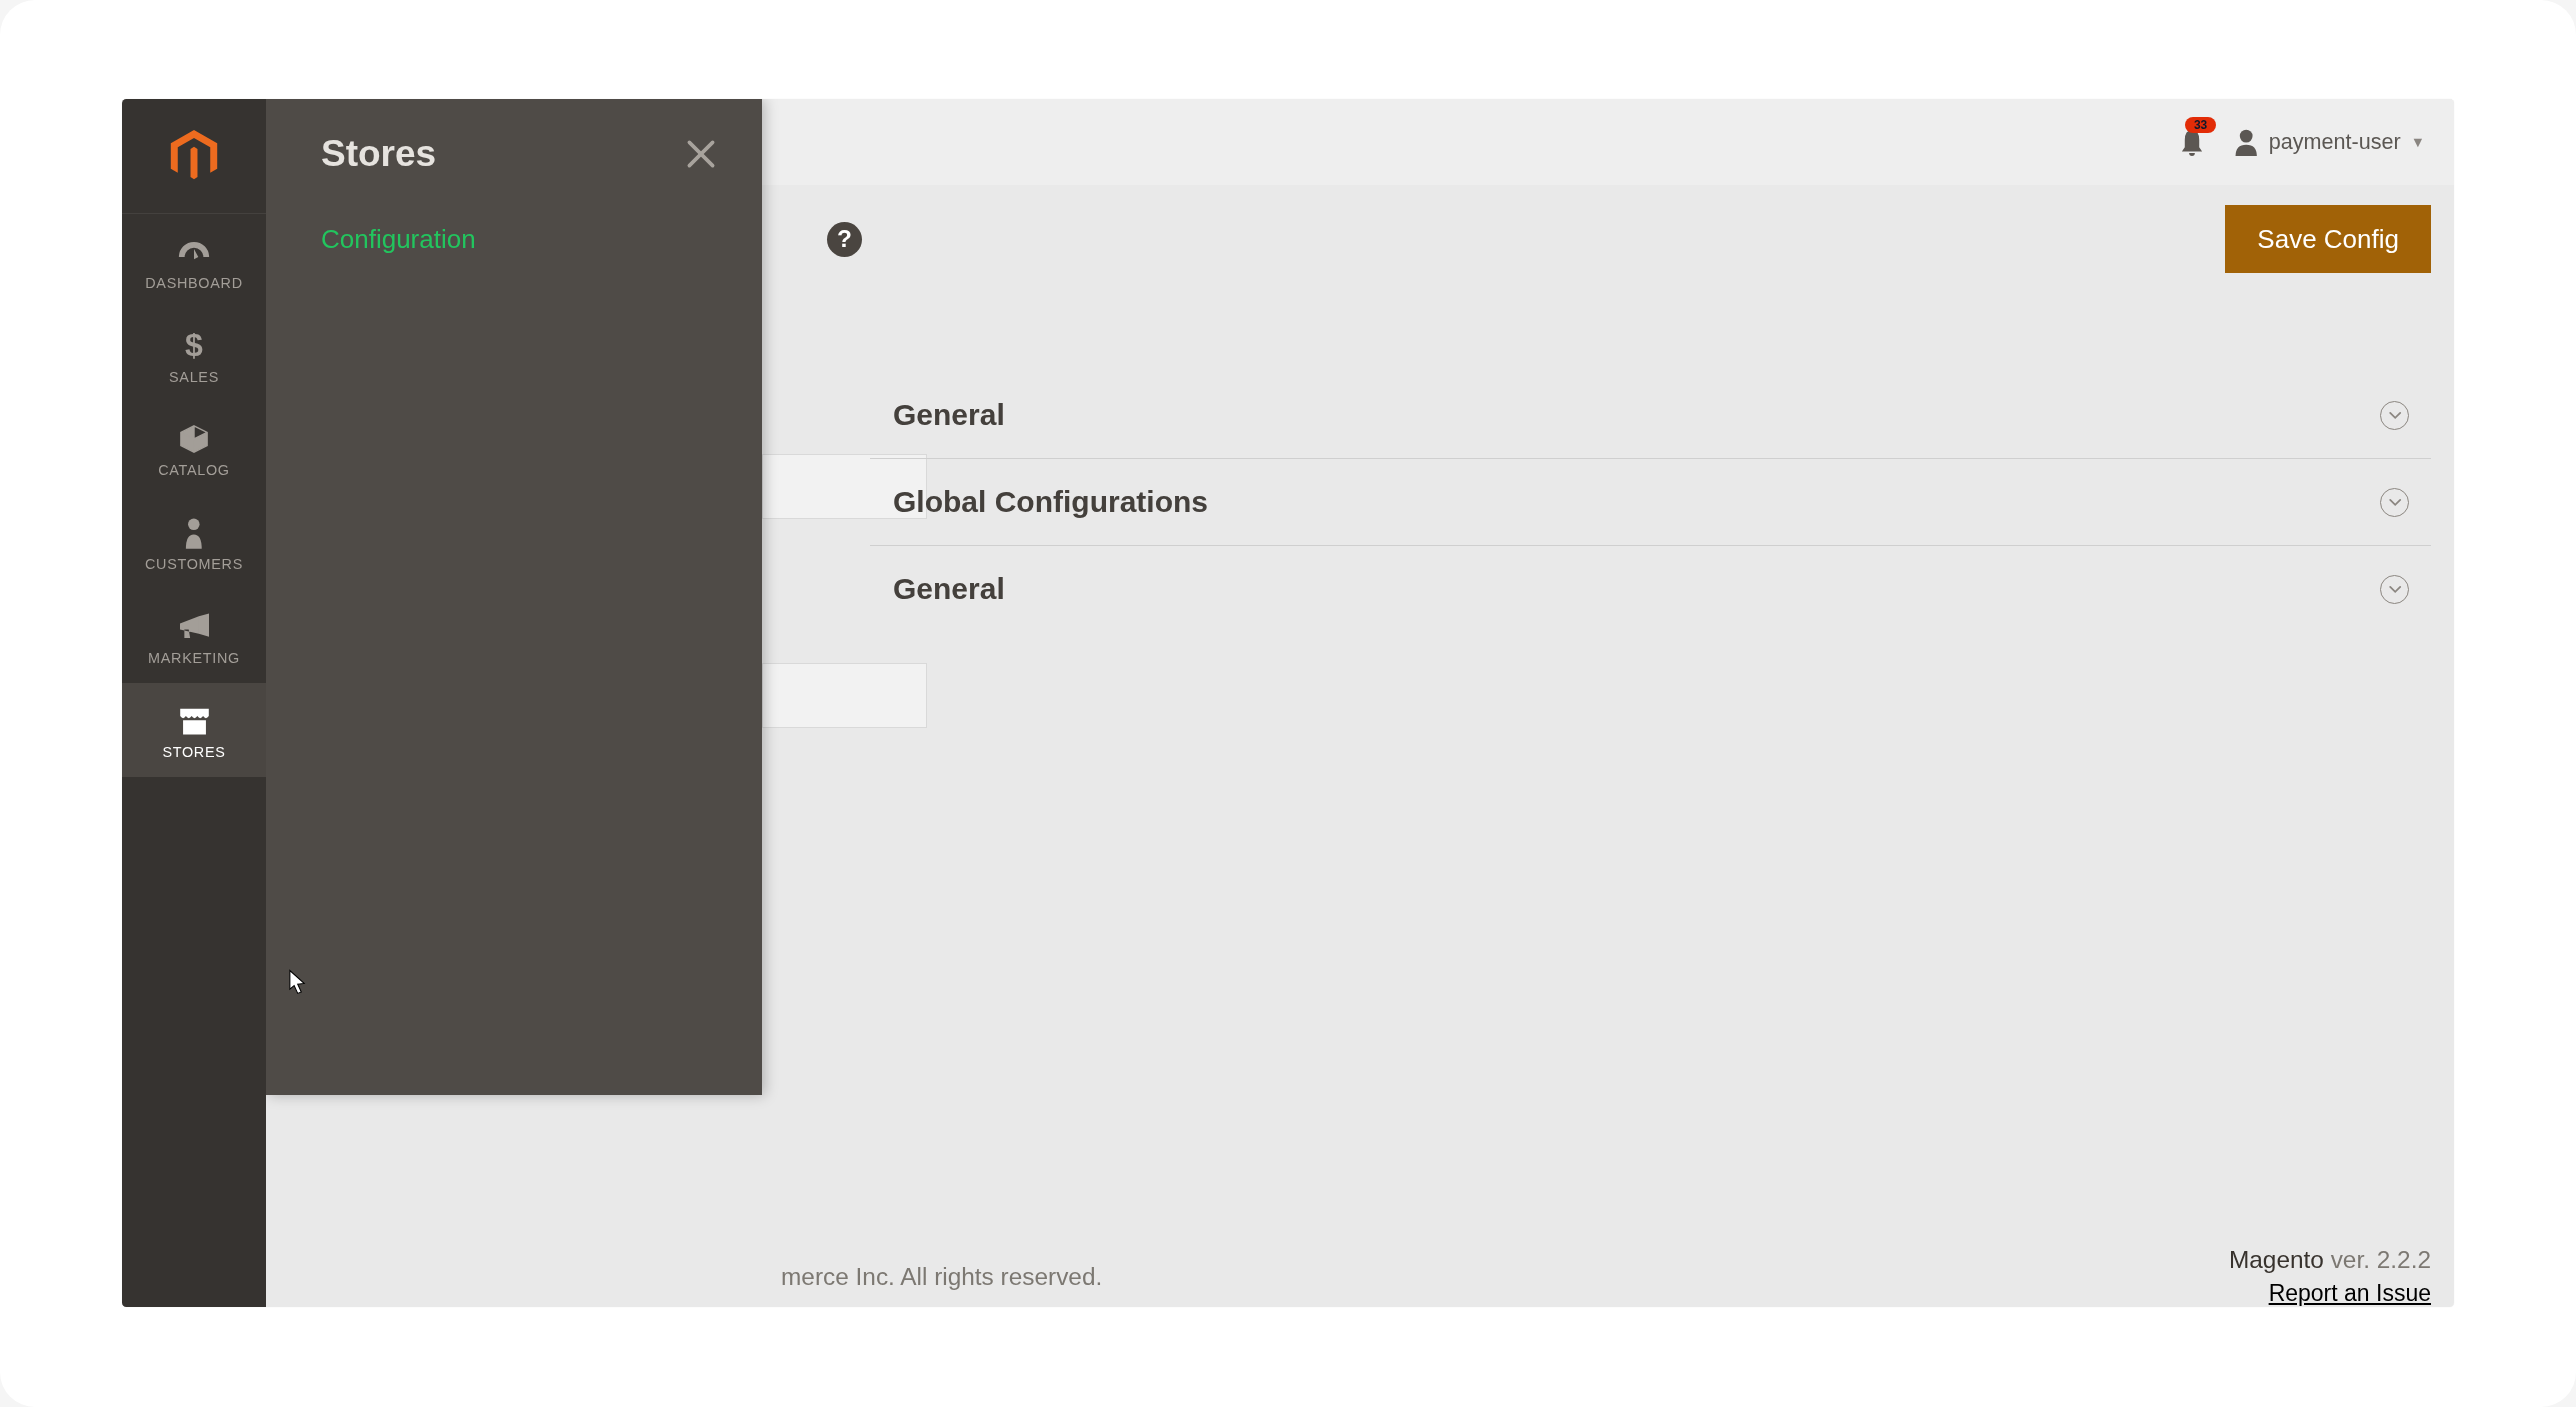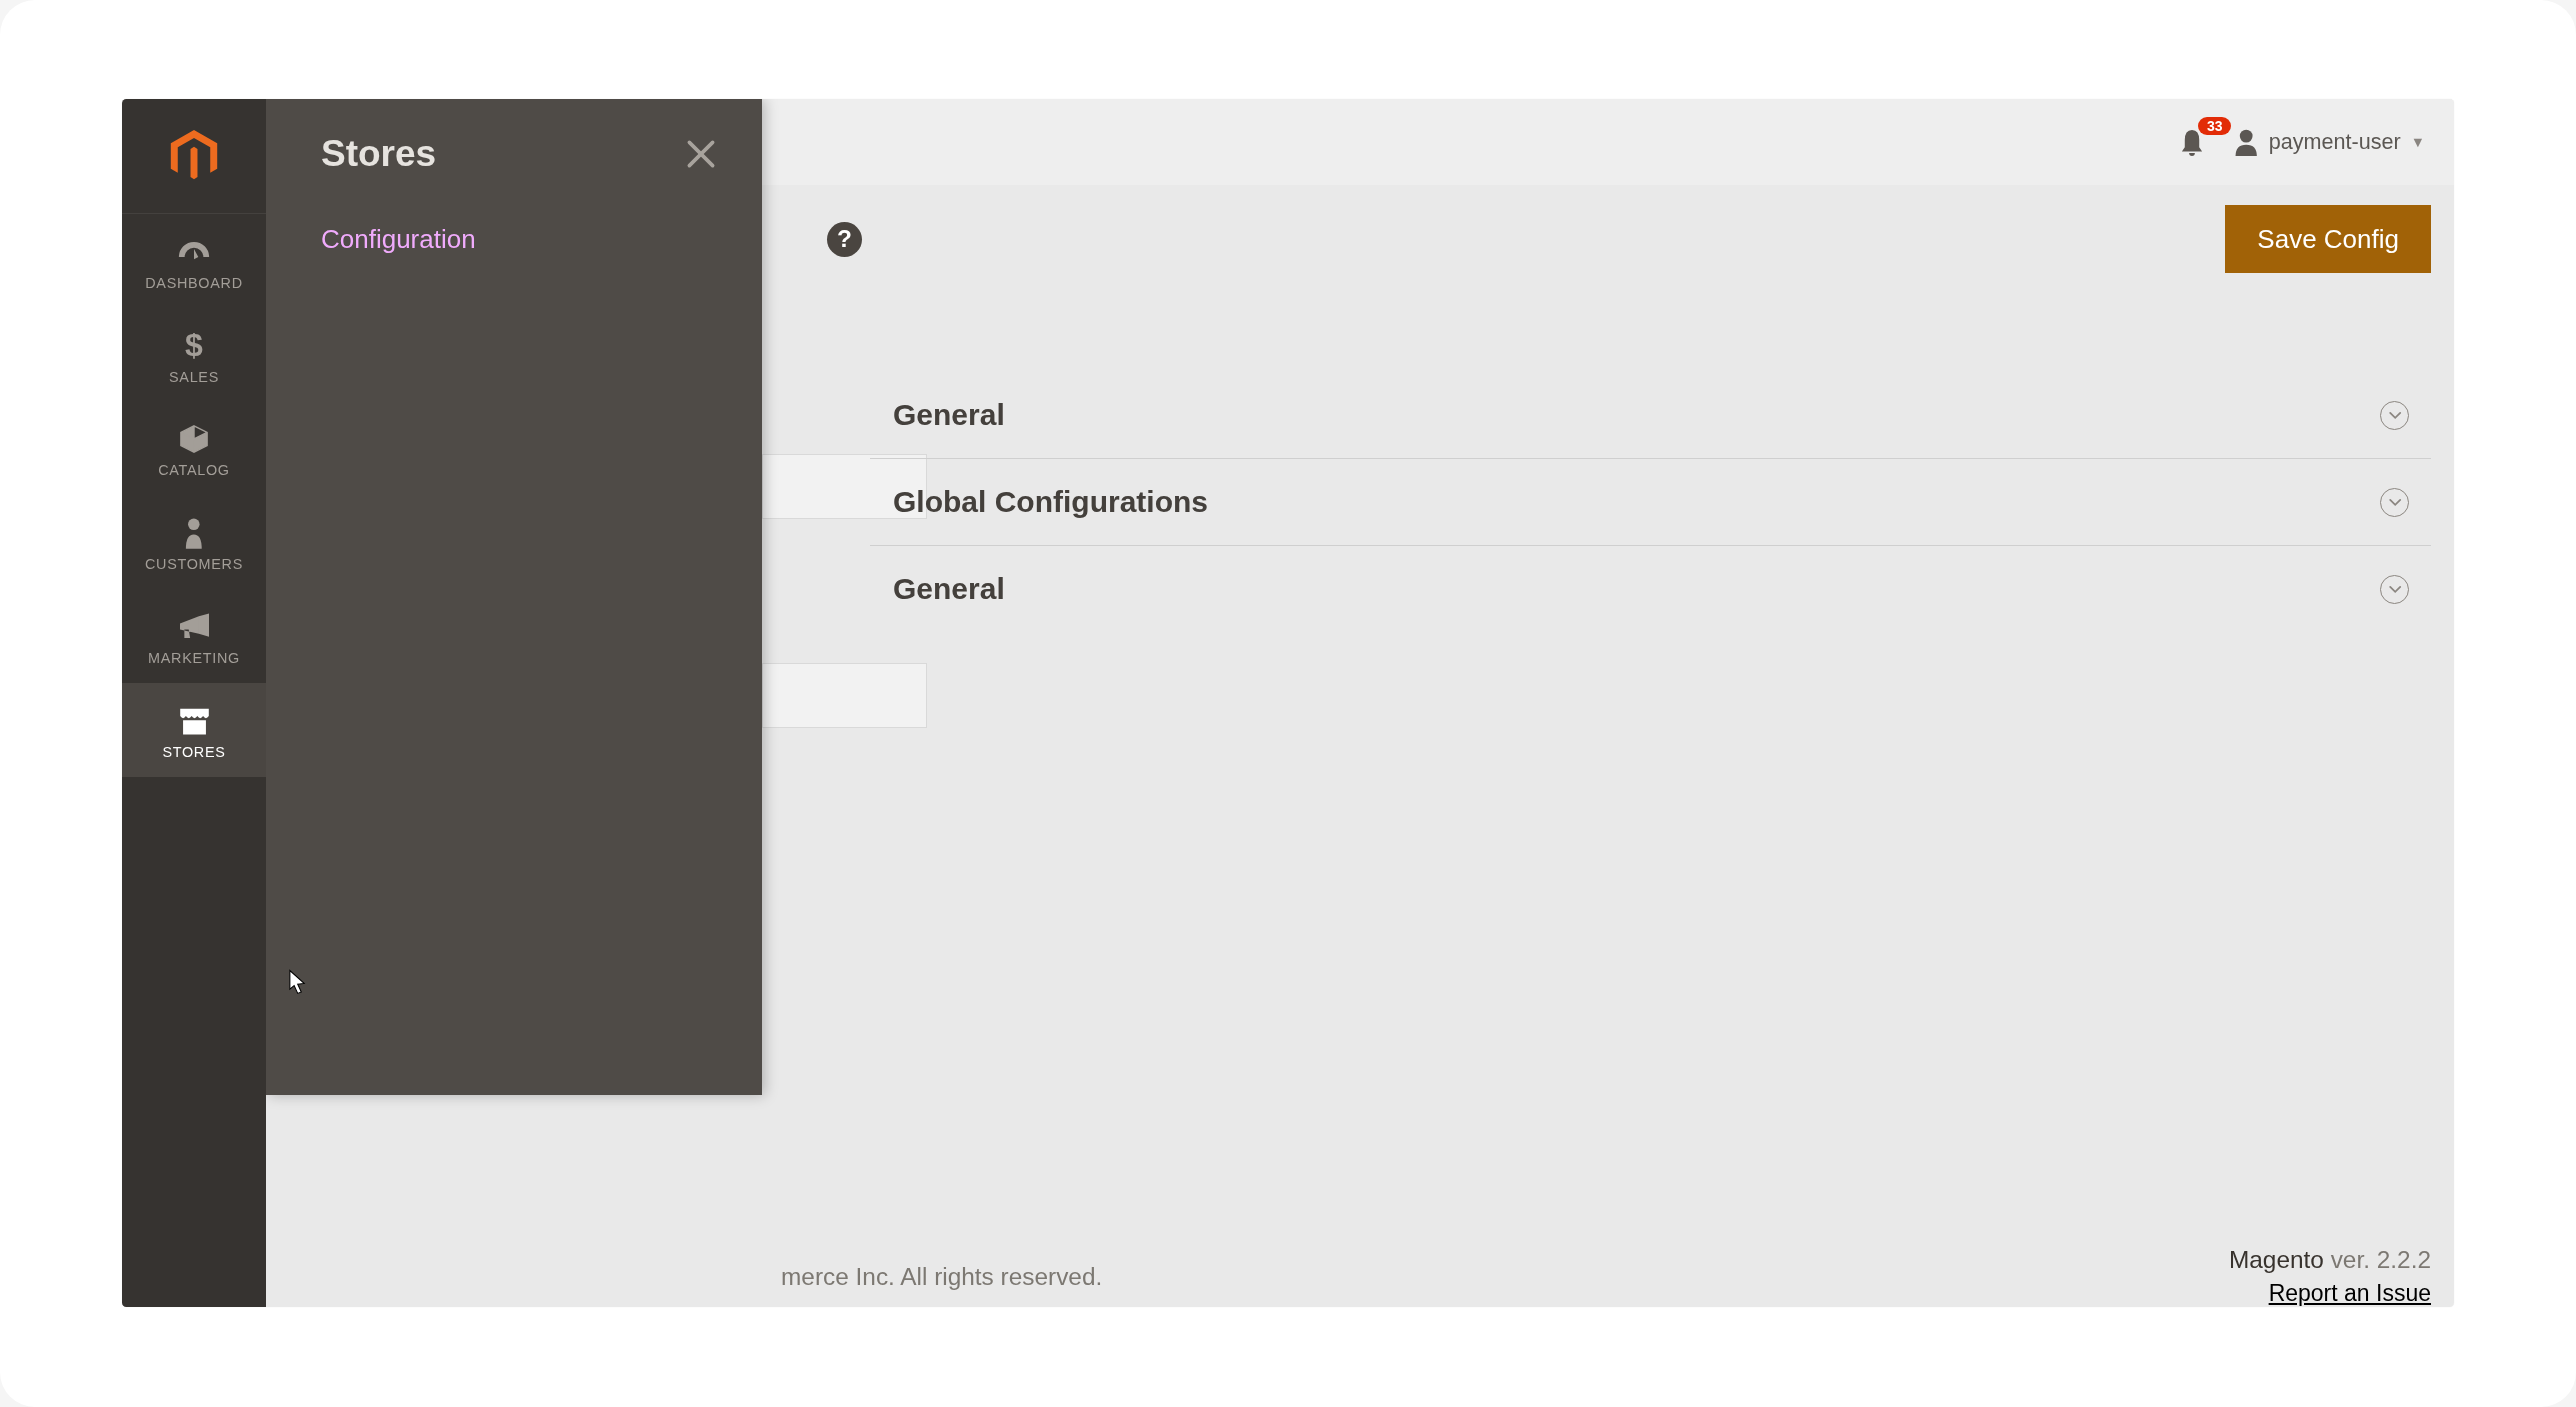--- a/index.html
+++ b/index.html
@@ -91,21 +91,21 @@
     width: 43px; height: 43px;
     display:flex; align-items:center; justify-content:center;
     cursor: pointer;
     color: #a8a39d;
     font-size: 40px;
     line-height: 1;
   }
   .close-x svg { stroke: #a8a39d; }
   .flyout-item {
     padding: 20px 55px;
-    color: #f0abfc;
+    color: #22c55e;
     font-size: 26px;
     cursor: pointer;
   }
 
   
   .main {
     position: absolute;
     left: 144px; top: 0; right: 0;
     height: 100%;
     display: flex;
@@ -122,24 +122,24 @@
     gap: 29px;
     background: #eeeeee;
   }
   .notif {
     position: relative;
     cursor: pointer;
   }
   .notif svg { fill: #5c5752; }
   .notif-badge {
     position: absolute;
-    top: -10px; left: 19px;
+    top: -10px; left: 6px;
     background: #e22c07;
-    color: #ffffff;
-    font-size: 14px;
+    color: #0f172a;
+    font-size: 12px;
     font-weight: 700;
     padding: 1.4px 8.6px;
     border-radius: 13px;
   }
   .user-menu {
     display: flex;
     align-items: center;
     gap: 10px;
     color: #5b5753;
     font-size: 21.6px;

